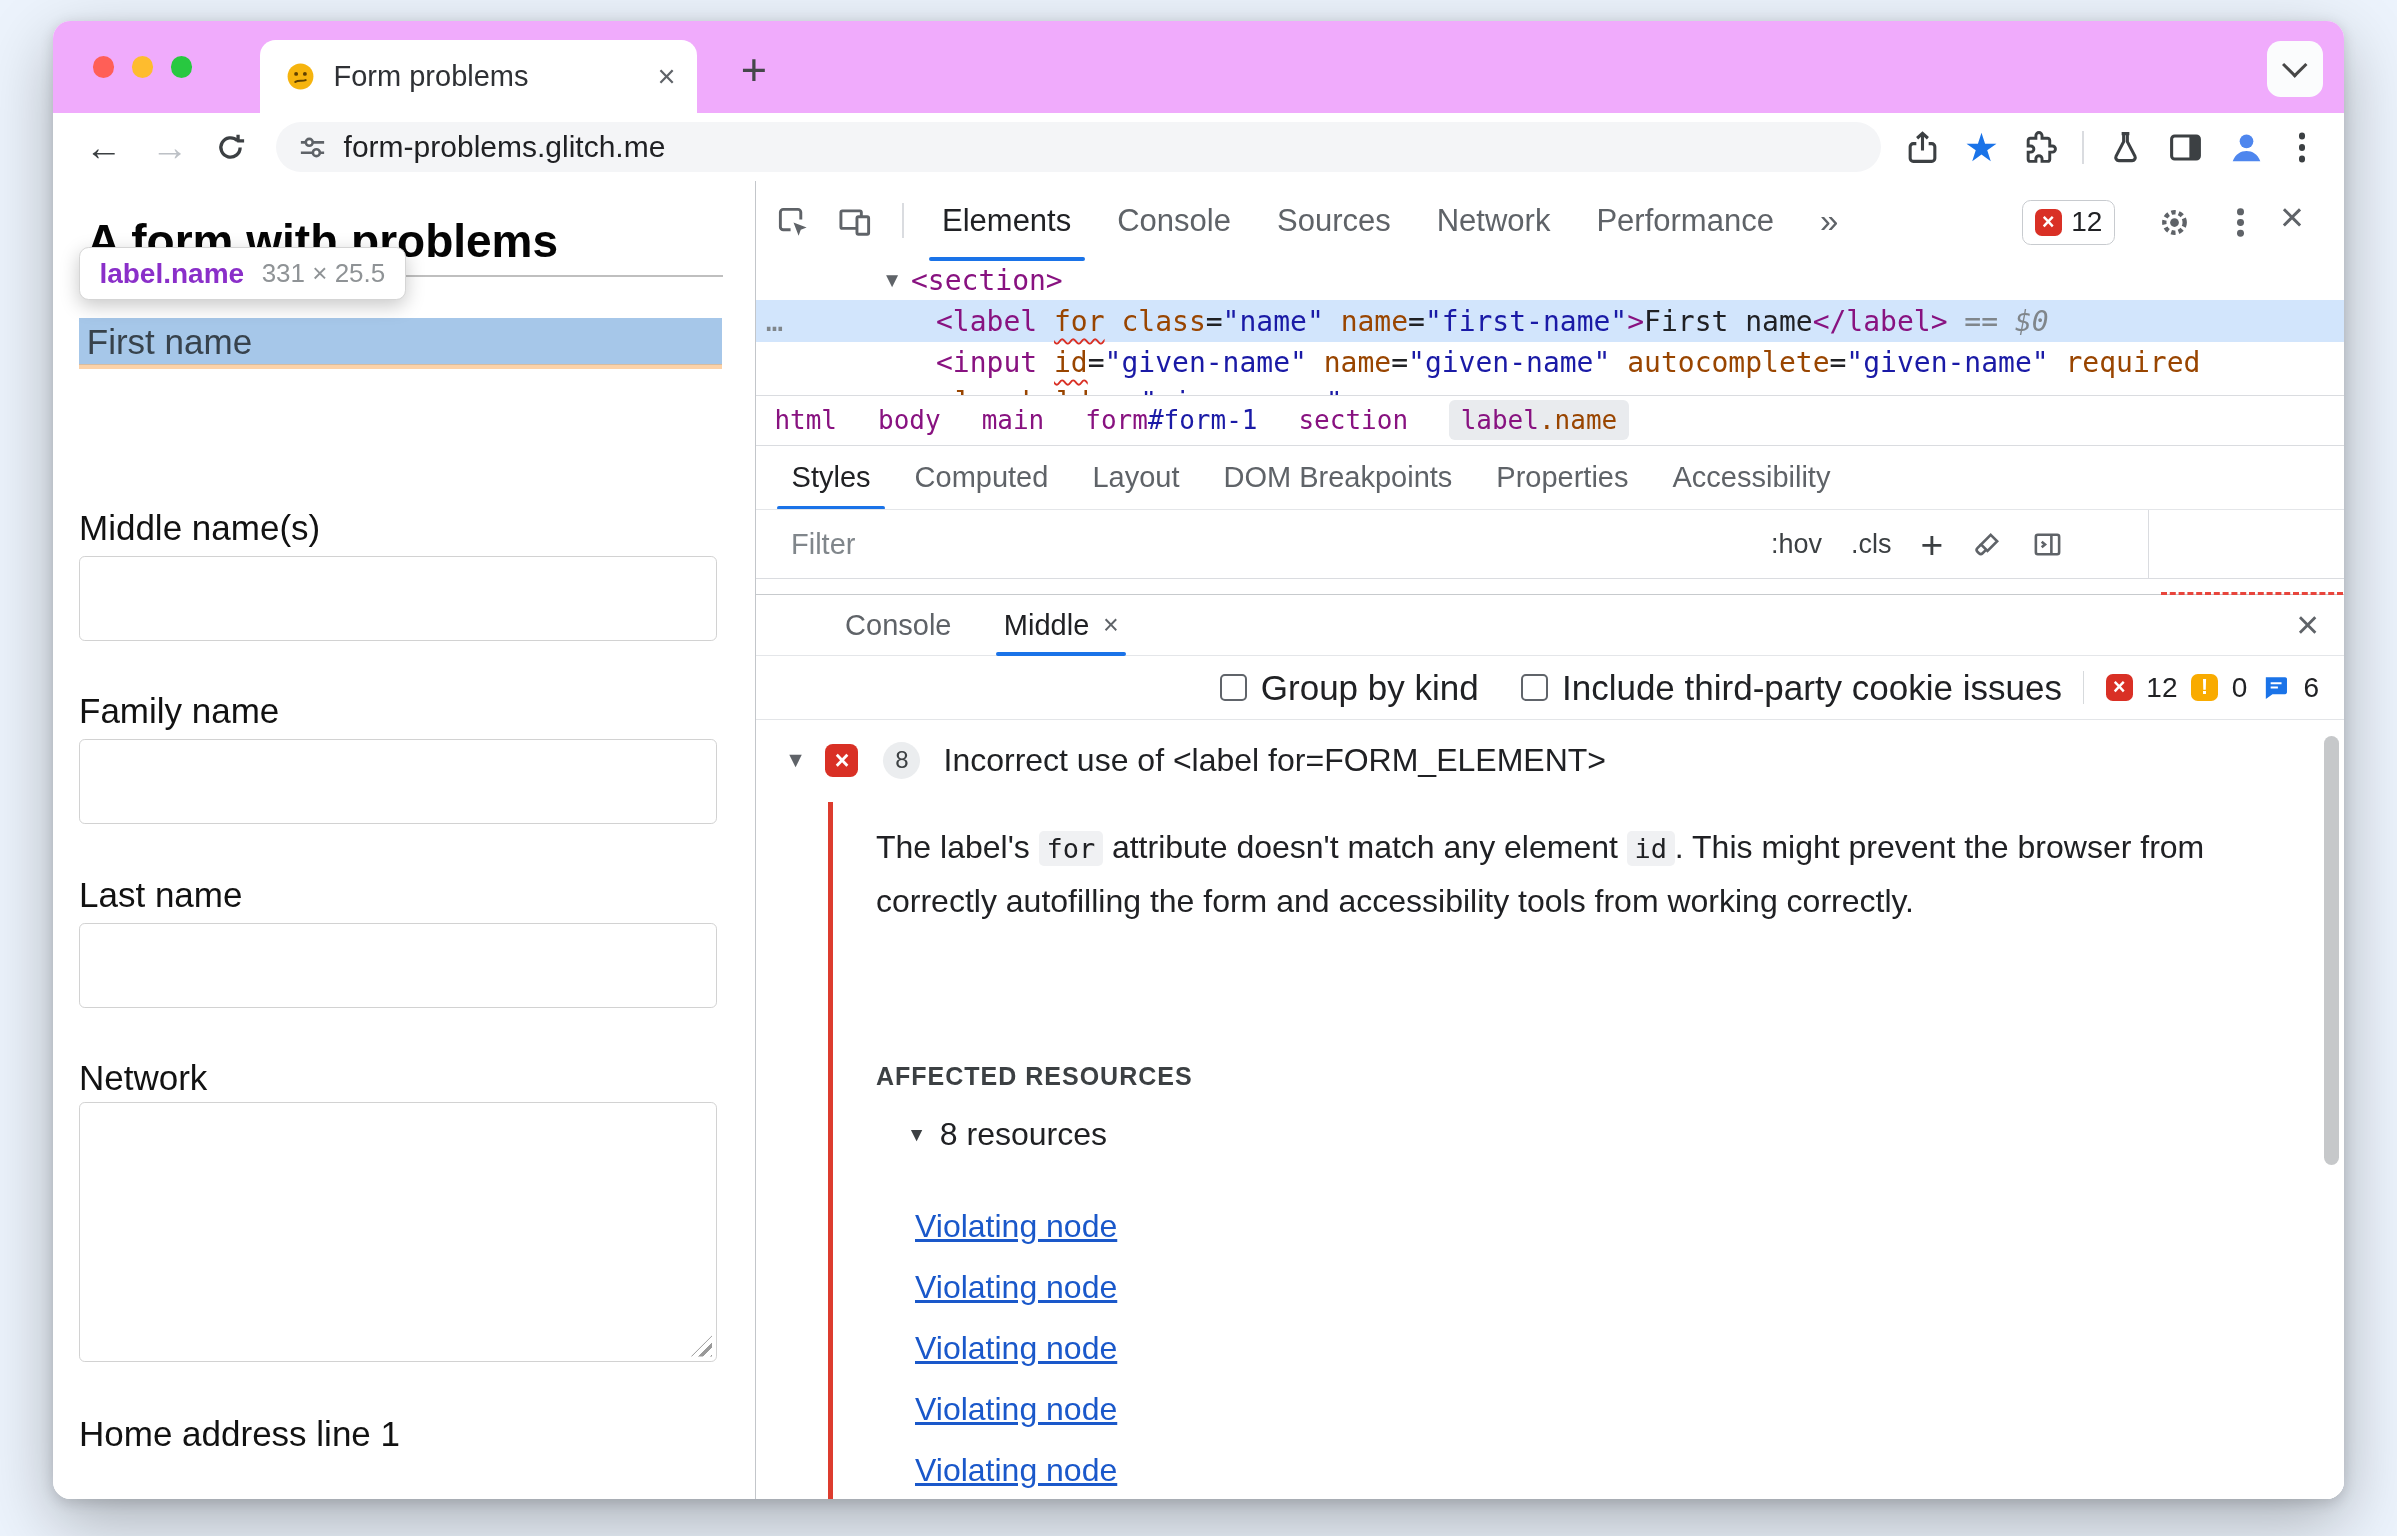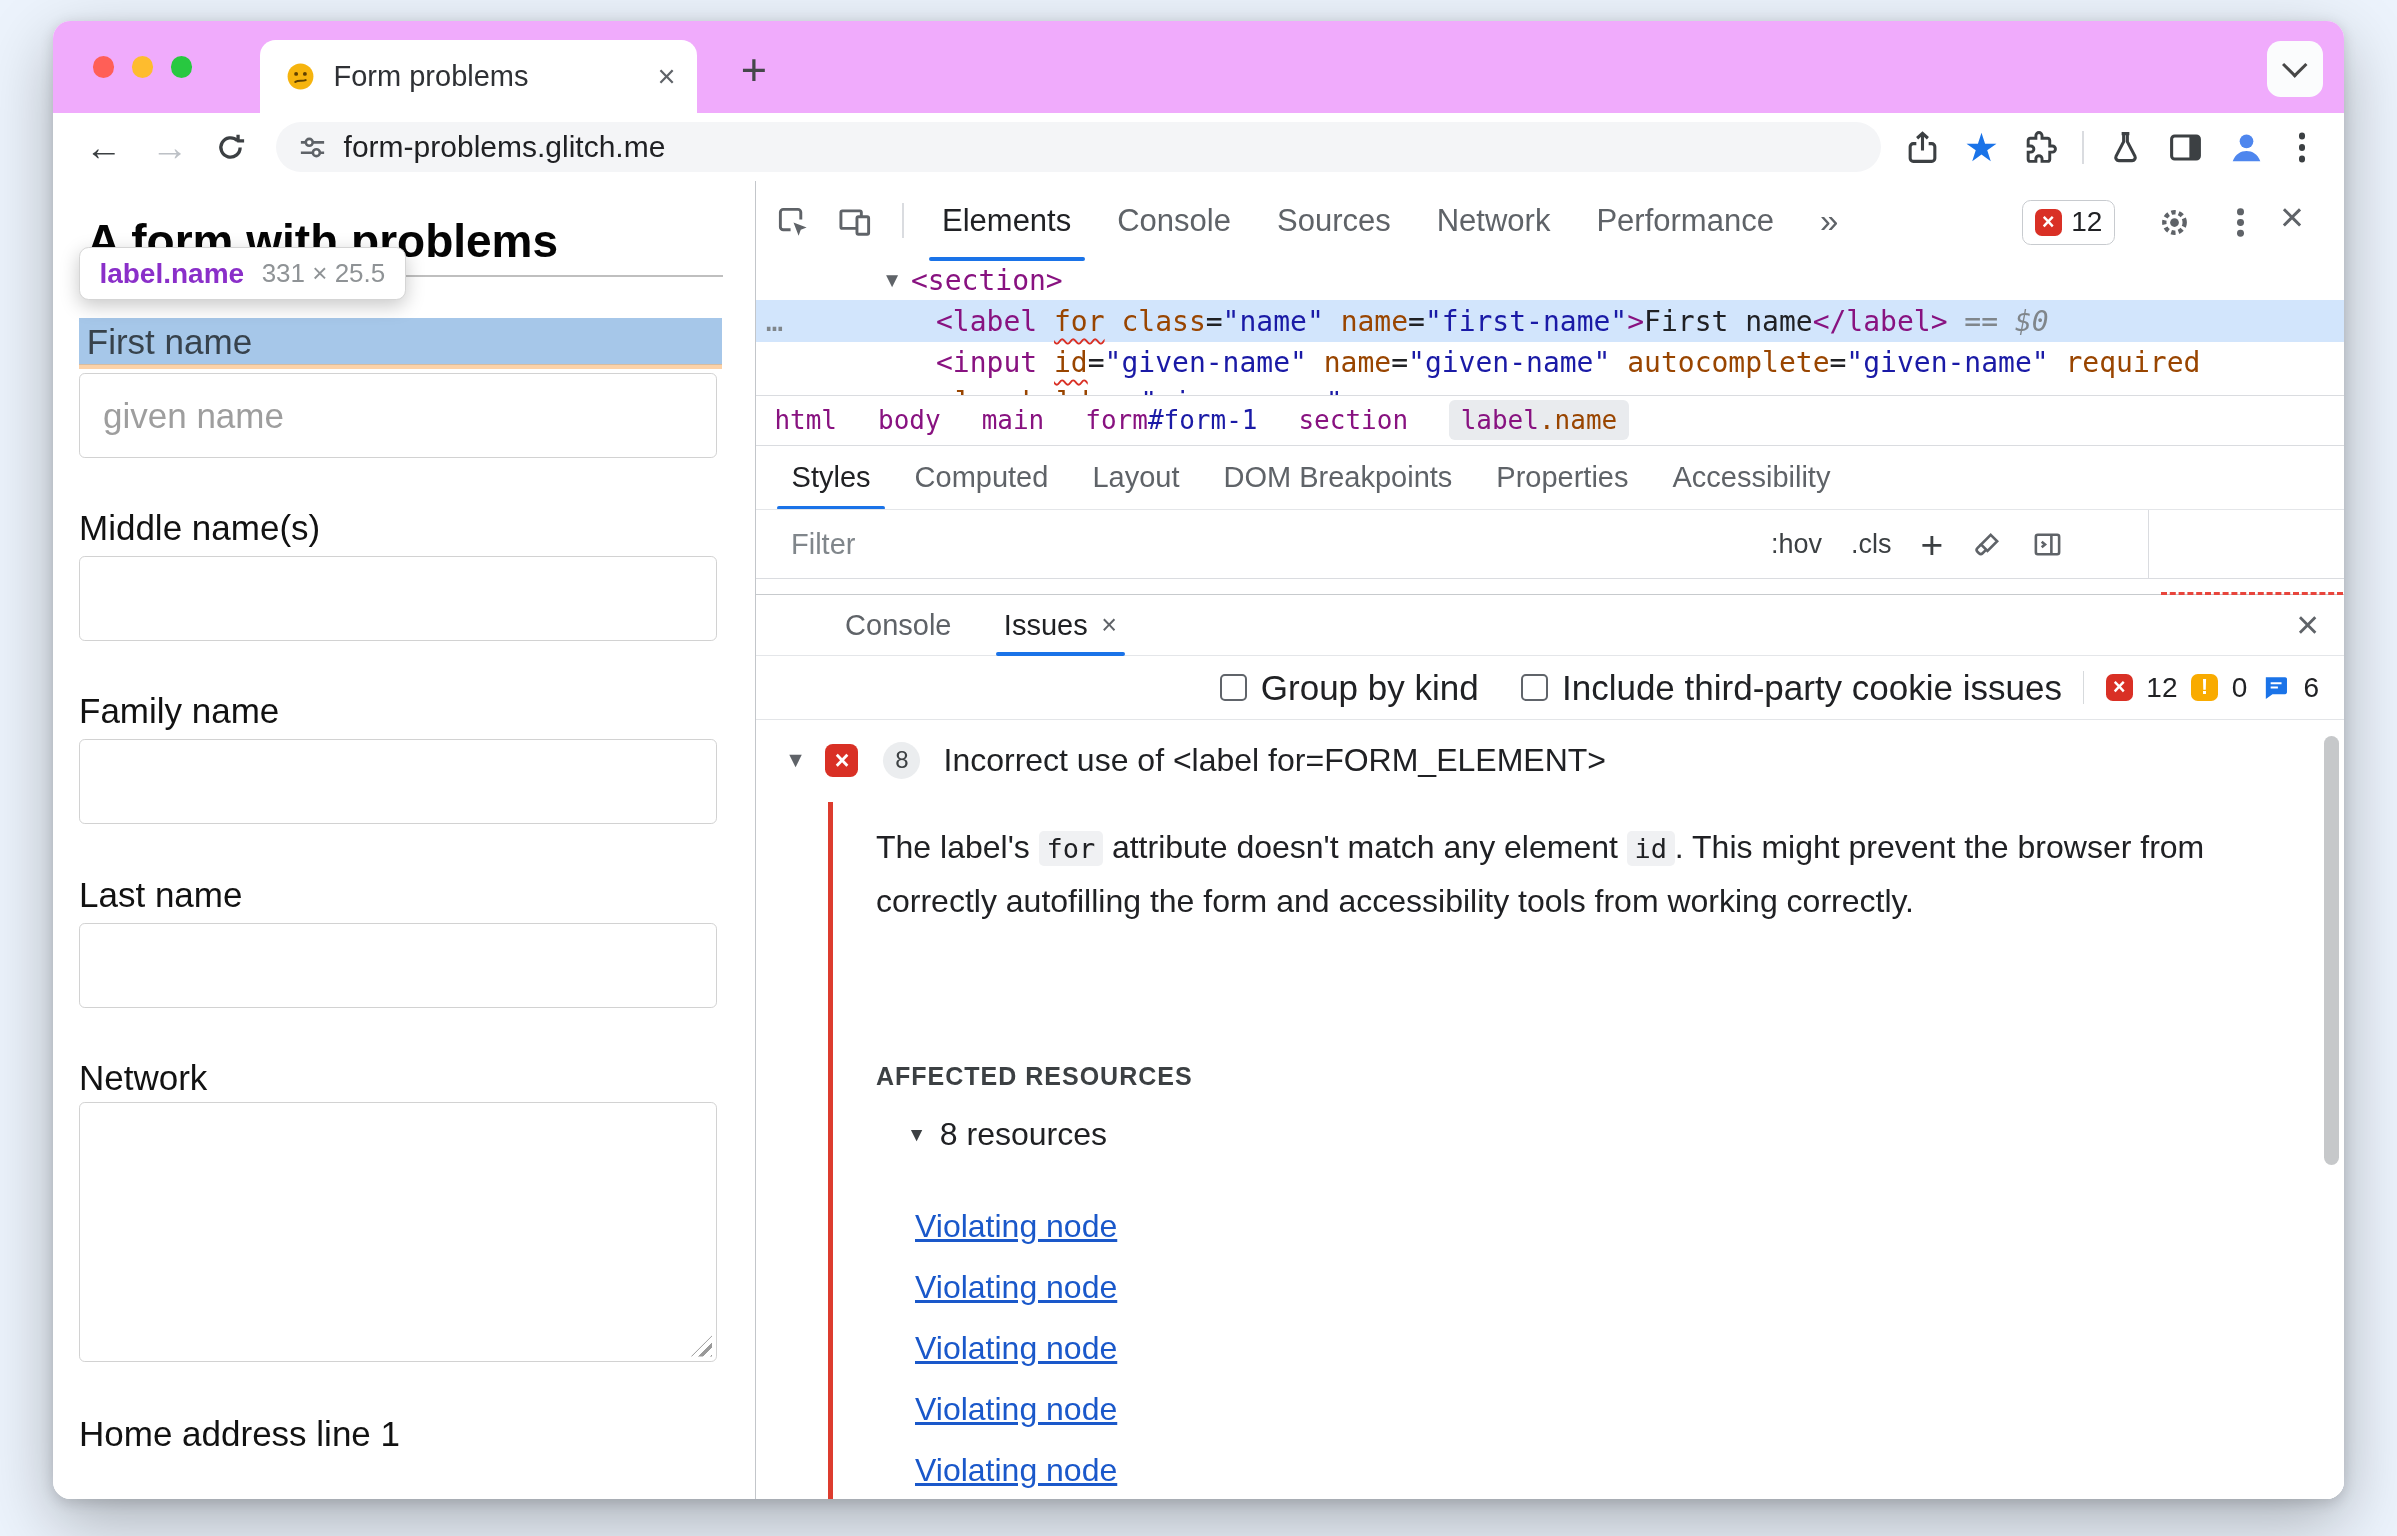--- a/index.html
+++ b/index.html
@@ -240,21 +240,20 @@
       <div class="insp-tooltip">
         <span class="insp-sel">label.name</span>
         <span class="insp-size">331 × 25.5</span>
       </div>
 
       <div class="hl-label">
         <span>First name</span>
       </div>
       <div class="hl-margin"></div>
 
-      <input class="pg-input" style="top: 192px;" placeholder="given name">
 
       <div class="pg-label" style="top:327px">Middle name(s)</div>
       <input class="pg-input" style="top: 375px;">
 
       <div class="pg-label" style="top:510px">Family name</div>
       <input class="pg-input" style="top: 558px;">
 
       <div class="pg-label" style="top:694px">Last name</div>
       <input class="pg-input" style="top: 742px;">
 
@@ -367,21 +366,21 @@
 
       <div class="red-dash"></div>
 
       <div class="drawer">
         <div class="dr-head">
           <span class="vwrap">
             <span class="vdots gray"></span>
           </span>
           <span class="dr-tab">Console</span>
           <span class="dr-tab sel">
-            <span>Issues</span>
+            <span>Middle</span>
             <span class="tabx">×</span>
           </span>
           <span class="dr-close">×</span>
         </div>
 
         <div class="dr-toolbar">
           <span class="cb"></span>
           <span class="cb-label">Group by kind</span>
           <span class="gap30"></span>
           <span class="cb"></span>

